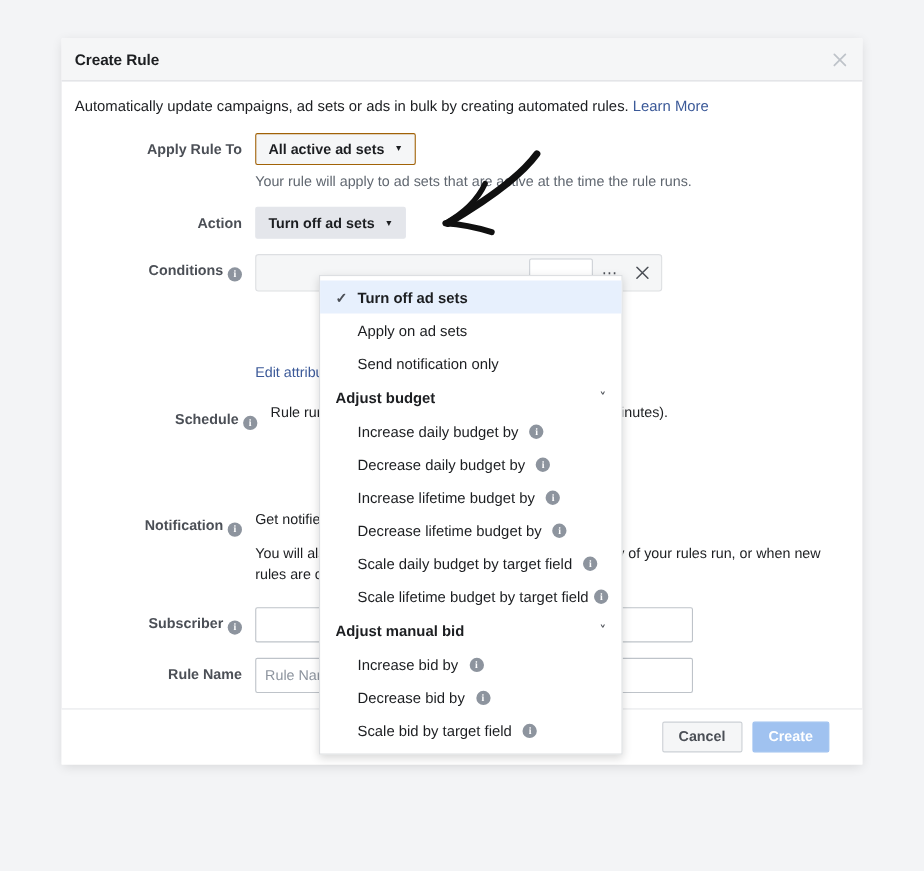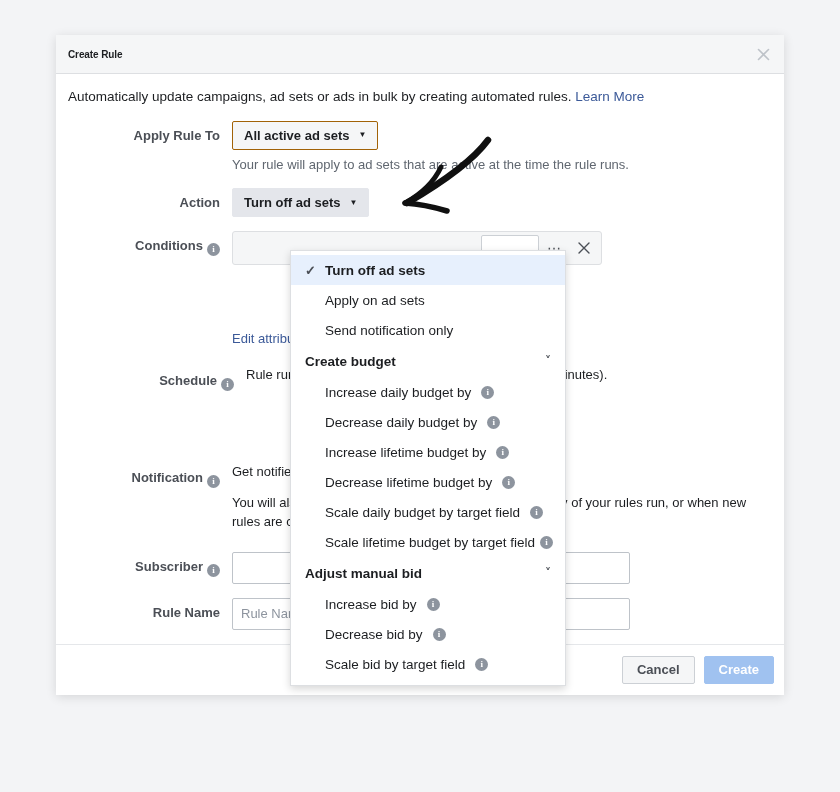--- a/index.html
+++ b/index.html
@@ -29,21 +29,21 @@
   #modal-header {
     height: 38px;
     background: #f5f6f7;
     border-bottom: 1px solid #dddfe2;
     display: flex;
     align-items: center;
     padding: 0 14px 0 12px;
     position: relative;
   }
   #modal-title {
-    font-size: 10px;
+    font-size: 14px;
     font-weight: bold;
     color: #1c1e21;
     letter-spacing: -0.1px;
   }
   #close-btn {
     position: absolute;
     right: 12px;
     top: 50%;
     transform: translateY(-50%);
     width: 18px;
@@ -204,21 +204,21 @@
     padding: 0 8px;
     font-family: "Liberation Sans", sans-serif;
     outline: none;
   }
   .text-input::placeholder { color: #8d949e; }
 
   
   #modal-footer {
     border-top: 1px solid #e5e7ea;
     margin-top: 14px;
-    padding: 11px 10px;
+    padding: 11px 30px;
     display: flex;
     justify-content: flex-end;
     gap: 9px;
     background: #ffffff;
   }
   .btn {
     height: 28px;
     min-width: 66px;
     padding: 0 14px;
     border-radius: 2px;
@@ -424,21 +424,21 @@
       <span class="menu-check"></span>
       <span class="menu-label">Apply on ad sets</span>
     </div>
 
     <div class="menu-item">
       <span class="menu-check"></span>
       <span class="menu-label">Send notification only</span>
     </div>
 
     <div class="menu-group">
-      <span class="menu-label">Create budget</span>
+      <span class="menu-label">Adjust budget</span>
       <span class="menu-chevron">˅</span>
     </div>
 
     <div class="menu-item sub">
       <span class="menu-label">Increase daily budget by</span>
       <span class="info-icon menu-info">i</span>
     </div>
     <div class="menu-item sub">
       <span class="menu-label">Decrease daily budget by</span>
       <span class="info-icon menu-info">i</span>

